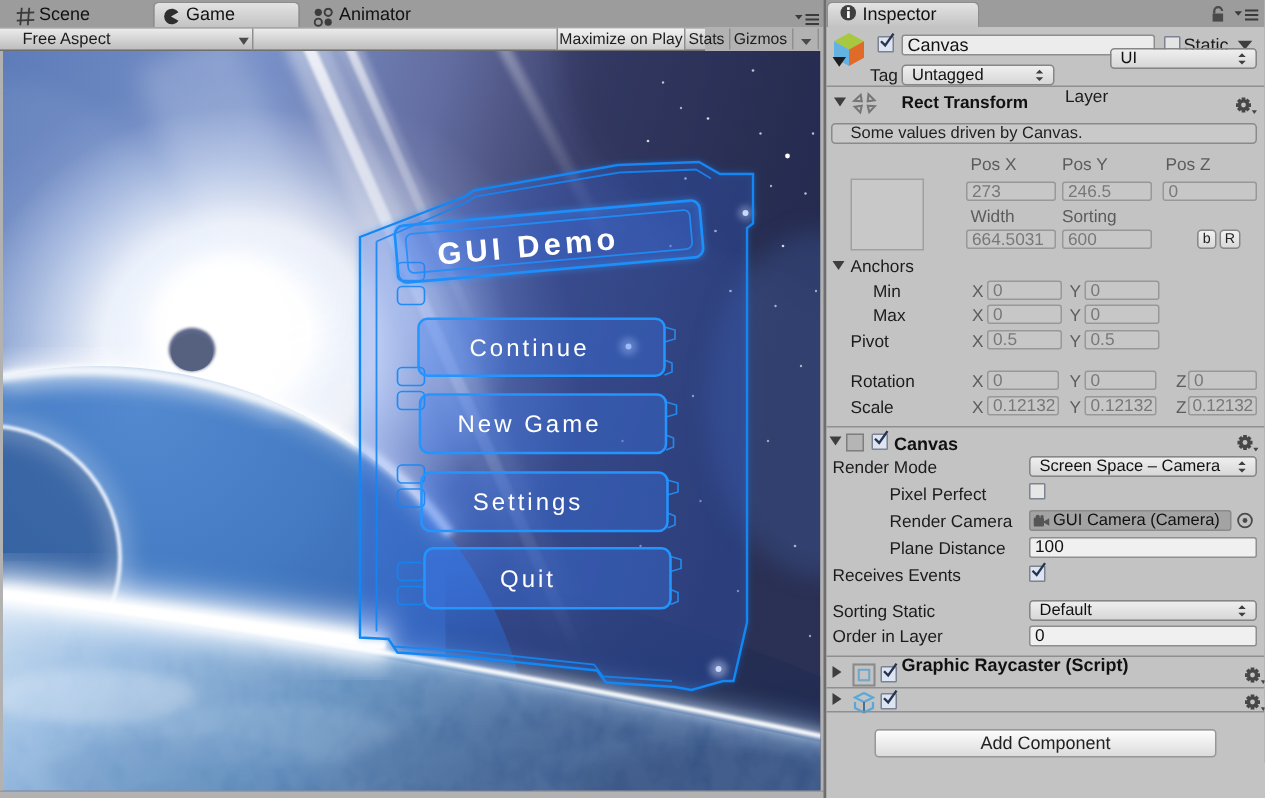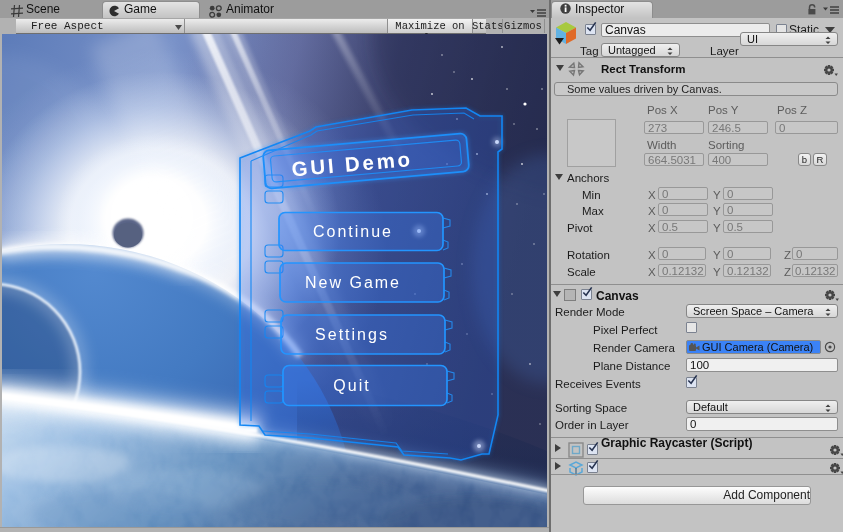--- a/index.html
+++ b/index.html
@@ -5,21 +5,21 @@
 html,body{margin:0;padding:0;}
 body{width:843px;height:532px;overflow:hidden;font-family:"Liberation Sans",sans-serif;background:#b2b2b2;position:relative;}
 #app{position:absolute;left:0;top:0;width:843px;height:532px;}
 .abs{position:absolute;}
 
 #ltabs{position:absolute;left:0;top:0;width:549px;height:18px;background:#9c9c9c;}
 #rtabs{position:absolute;left:551px;top:0;width:292px;height:18px;background:#9c9c9c;}
 .tab{position:absolute;top:1px;height:17px;border-radius:4px 4px 0 0;background:linear-gradient(#e3e3e3,#c3c3c3);border:1px solid #8d8d8d;border-bottom:none;box-sizing:border-box;}
 .tabtxt{font-size:12px;color:#111;position:absolute;top:2px;}
 .itabtxt{font-size:12px;color:#111;position:absolute;top:2px;}
-#ltoolbar{position:absolute;left:16px;top:18px;width:470px;height:16px;background:linear-gradient(#ececec,#bdbdbd);border-top:1px solid #a6a6a6;border-bottom:1px solid #6f6f6f;box-sizing:border-box;font-family:Liberation Mono, monospace;}
+#ltoolbar{position:absolute;left:0;top:18px;width:470px;height:16px;background:linear-gradient(#ececec,#bdbdbd);border-top:1px solid #a6a6a6;border-bottom:1px solid #6f6f6f;box-sizing:border-box;}
 .tsep{position:absolute;top:0;width:1px;height:14px;background:#8f8f8f;}
 .ttxt{position:absolute;top:1px;font-size:11px;color:#1c1c1c;}
 #viewport{position:absolute;left:2px;top:34px;width:545px;height:493px;overflow:hidden;}
 #lmargin{position:absolute;left:0;top:34px;width:2px;height:498px;background:#b2b2b2;}
 #sep{position:absolute;left:549px;top:0;width:2px;height:532px;background:#6e6e6e;}
 #bmargin{position:absolute;left:0;top:527px;width:549px;height:5px;background:#b2b2b2;border-top:1px solid #999;box-sizing:border-box;}
 
 #rpane{position:absolute;left:551px;top:18px;width:292px;height:514px;background:#c3c3c3;}
 .lbl{position:absolute;font-size:11.5px;color:#1c1c1c;white-space:nowrap;text-align:right;}
 .blbl{position:absolute;font-size:11.5px;font-weight:bold;color:#111;white-space:nowrap;}
@@ -125,24 +125,24 @@
         <path d="M2.5 7 L5.5 10 L11.5 1.5" fill="none" stroke="#273350" stroke-width="1.7"></path>
       </svg>
   <div class="tf" style="left:50px;top:5px;width:169px;height:14px;font-size:12px;background:#ececec">Canvas</div>
   <div class="chk" style="left:225px;top:6px;background:#e4e4e4"></div>
   <div class="lbl" style="left:238px;top:5px;font-size:12px">Static</div>
   <svg class="abs" style="left:274px;top:9px" width="10" height="6" viewBox="0 0 10 6">
         <path d="M0 0 L10 0 L5 6 Z" fill="#3e3e3e"></path>
       </svg>
 
   <div class="lbl" style="left:29px;top:27px">Tag</div>
-  <div class="dd" style="left:50px;top:25px;width:79px;height:14px;line-height:13px">Untagged<span class="ddarr"><svg width="6" height="9" viewBox="0 0 6 9">
+  <div class="dd" style="left:50px;top:25px;width:102px;height:14px;line-height:13px">Untagged<span class="ddarr"><svg width="6" height="9" viewBox="0 0 6 9">
             <path d="M0.5 3 L3 0.5 L5.5 3 Z M0.5 5.5 L3 8 L5.5 5.5 Z" fill="#3f3f3f"></path>
           </svg></span></div>
-  <div class="lbl" style="left:159px;top:27px">Layer</div>
+  <div class="lbl" style="left:159px;top:41px">Layer</div>
   <div class="dd" style="left:189px;top:14px;width:98px;height:14px;line-height:13px">UI<span class="ddarr"><svg width="6" height="9" viewBox="0 0 6 9">
             <path d="M0.5 3 L3 0.5 L5.5 3 Z M0.5 5.5 L3 8 L5.5 5.5 Z" fill="#3f3f3f"></path>
           </svg></span></div>
   <div class="divider" style="top:39px"></div>
 
   <div class="fold folddown" style="left:5px;top:47px"></div>
   <svg class="abs" style="left:16px;top:43px" width="19" height="17" viewBox="0 0 19 17">
     <g fill="none" stroke="#767676" stroke-width="1.4">
       <path d="M7.5 6.5 L2.5 6.2 L6.8 2.2 Z"></path>
       <path d="M11.5 6.5 L12 1.8 L16 5.8 Z"></path>
@@ -170,21 +170,21 @@
   <div class="glbl" style="left:96px;top:86px">Pos X</div>
   <div class="glbl" style="left:157px;top:86px">Pos Y</div>
   <div class="glbl" style="left:226px;top:86px">Pos Z</div>
   <div class="tfd" style="left:93px;top:103px;width:60px;height:13px">273</div>
   <div class="tfd" style="left:157px;top:103px;width:60px;height:13px">246.5</div>
   <div class="tfd" style="left:224px;top:103px;width:63px;height:13px">0</div>
   <div class="abs" style="left:16px;top:101px;width:49px;height:48px;background:#c8c8c8;border:1px solid #a0a0a0;box-sizing:border-box"></div>
   <div class="glbl" style="left:96px;top:121px">Width</div>
   <div class="glbl" style="left:157px;top:121px">Sorting</div>
   <div class="tfd" style="left:93px;top:135px;width:60px;height:13px">664.5031</div>
-  <div class="tfd" style="left:157px;top:135px;width:60px;height:13px">400</div>
+  <div class="tfd" style="left:157px;top:135px;width:60px;height:13px">600</div>
   <div class="abs" style="left:247px;top:135px;width:13px;height:13px;background:linear-gradient(#f2f2f2,#d8d8d8);border:1px solid #888;border-radius:3px;box-sizing:border-box;font-size:9.5px;color:#222;text-align:center;line-height:11px">b</div>
   <div class="abs" style="left:262px;top:135px;width:14px;height:13px;background:linear-gradient(#f2f2f2,#d8d8d8);border:1px solid #888;border-radius:3px;box-sizing:border-box;font-size:9.5px;color:#222;text-align:center;line-height:11px">R</div>
 
   <div class="fold folddown" style="left:4px;top:156px"></div>
   <div class="lbl" style="left:16px;top:154px">Anchors</div>
   <div class="lbl" style="left:31px;top:171px">Min</div>
   <div class="glbl" style="left:97px;top:171px">X</div>
   <div class="tfd" style="left:107px;top:169px;width:50px;height:13px">0</div>
   <div class="glbl" style="left:162px;top:171px">Y</div>
   <div class="tfd" style="left:172px;top:169px;width:50px;height:13px">0</div>
@@ -234,41 +234,41 @@
         </g>
         <circle cx="6" cy="6" r="1.6" fill="#c3c3c3"></circle>
   </svg>
   <div class="lbl" style="left:4px;top:288px">Render Mode</div>
   <div class="dd" style="left:135px;top:286px;width:152px;height:14px;line-height:13px">Screen Space – Camera<span class="ddarr"><svg width="6" height="9" viewBox="0 0 6 9">
             <path d="M0.5 3 L3 0.5 L5.5 3 Z M0.5 5.5 L3 8 L5.5 5.5 Z" fill="#3f3f3f"></path>
           </svg></span></div>
   <div class="lbl" style="left:42px;top:306px">Pixel Perfect</div>
   <div class="chk" style="left:135px;top:304px;background:#e6e6e6"></div>
   <div class="lbl" style="left:42px;top:324px">Render Camera</div>
-  <div class="abs" style="left:135px;top:322px;width:135px;height:14px;background:#3b82f6;border:1px solid #8a8a8a;border-radius:2px;box-sizing:border-box;font-size:11px;color:#111;line-height:12px;white-space:nowrap;overflow:hidden">
+  <div class="abs" style="left:135px;top:322px;width:135px;height:14px;background:#a3a3a3;border:1px solid #8a8a8a;border-radius:2px;box-sizing:border-box;font-size:11px;color:#111;line-height:12px;white-space:nowrap;overflow:hidden">
     <svg style="position:absolute;left:2px;top:2px" width="11" height="9" viewBox="0 0 11 9">
           <rect x="0" y="2" width="7" height="6" rx="1" fill="#555"></rect>
           <path d="M7 4.5 L10.5 2.5 L10.5 7.5 L7 5.5 Z" fill="#555"></path>
           <circle cx="2.8" cy="1.5" r="1.4" fill="#555"></circle>
           <circle cx="5.7" cy="1.5" r="1.1" fill="#555"></circle>
         </svg>
     <span style="margin-left:15px">GUI Camera (Camera)</span>
   </div>
   <svg class="abs" style="left:273px;top:323px" width="12" height="12" viewBox="0 0 12 12">
         <circle cx="6" cy="6" r="4.6" fill="none" stroke="#4a4a4a" stroke-width="1.2"></circle>
         <circle cx="6" cy="6" r="1.6" fill="#4a4a4a"></circle>
       </svg>
   <div class="lbl" style="left:42px;top:342px">Plane Distance</div>
   <div class="tf" style="left:135px;top:340px;width:152px;height:14px">100</div>
   <div class="lbl" style="left:4px;top:360px">Receives Events</div>
   <div class="chk" style="left:135px;top:359px;background:#dde4f2"></div>
   <svg class="abs" style="left:135px;top:356px" width="13" height="13" viewBox="0 0 14 14">
         <path d="M2.5 7 L5.5 10 L11.5 1.5" fill="none" stroke="#273350" stroke-width="1.7"></path>
       </svg>
-  <div class="lbl" style="left:4px;top:384px">Sorting Space</div>
+  <div class="lbl" style="left:4px;top:384px">Sorting Static</div>
   <div class="dd" style="left:135px;top:382px;width:152px;height:14px;line-height:13px">Default<span class="ddarr"><svg width="6" height="9" viewBox="0 0 6 9">
             <path d="M0.5 3 L3 0.5 L5.5 3 Z M0.5 5.5 L3 8 L5.5 5.5 Z" fill="#3f3f3f"></path>
           </svg></span></div>
   <div class="lbl" style="left:4px;top:401px">Order in Layer</div>
   <div class="tf" style="left:135px;top:399px;width:152px;height:14px">0</div>
   <div class="divider" style="top:419px"></div>
 
   <div class="fold foldright" style="left:4px;top:426px"></div>
   <svg class="abs" style="left:17px;top:424px" width="16" height="16" viewBox="0 0 16 16">
     <rect x="1" y="1" width="14" height="14" fill="none" stroke="#8a8a8a" stroke-width="1.4"></rect>
@@ -313,21 +313,21 @@
             <line x1="6" y1="1" x2="6" y2="11"></line>
             <line x1="1" y1="6" x2="11" y2="6"></line>
             <line x1="2.5" y1="2.5" x2="9.5" y2="9.5"></line>
             <line x1="9.5" y1="2.5" x2="2.5" y2="9.5"></line>
           </g>
           <path d="M11.5 9.5 L15 9.5 L13.2 12 Z"></path>
         </g>
         <circle cx="6" cy="6" r="1.6" fill="#c3c3c3"></circle>
   </svg>
   <div class="divider" style="top:456px"></div>
-  <div class="abs" style="left:32px;top:468px;width:228px;height:19px;background:linear-gradient(#fdfdfd,#dcdcdc);border:1px solid #979797;border-radius:3px;box-sizing:border-box;font-size:12px;color:#222;text-align:right;line-height:17px">Add Component</div>
+  <div class="abs" style="left:32px;top:468px;width:228px;height:19px;background:linear-gradient(#fdfdfd,#dcdcdc);border:1px solid #979797;border-radius:3px;box-sizing:border-box;font-size:12px;color:#222;text-align:center;line-height:17px">Add Component</div>
 </div>
 <div id="viewport">
 <svg width="545" height="493" viewBox="0 0 545 493">
 <defs>
   <linearGradient id="sky" x1="0" y1="0" x2="1" y2="0.25">
     <stop offset="0" stop-color="#5d7cb9"></stop>
     <stop offset="0.3" stop-color="#7891c8"></stop>
     <stop offset="0.52" stop-color="#6e78ae"></stop>
     <stop offset="0.7" stop-color="#474d79"></stop>
     <stop offset="0.9" stop-color="#363c60"></stop>

